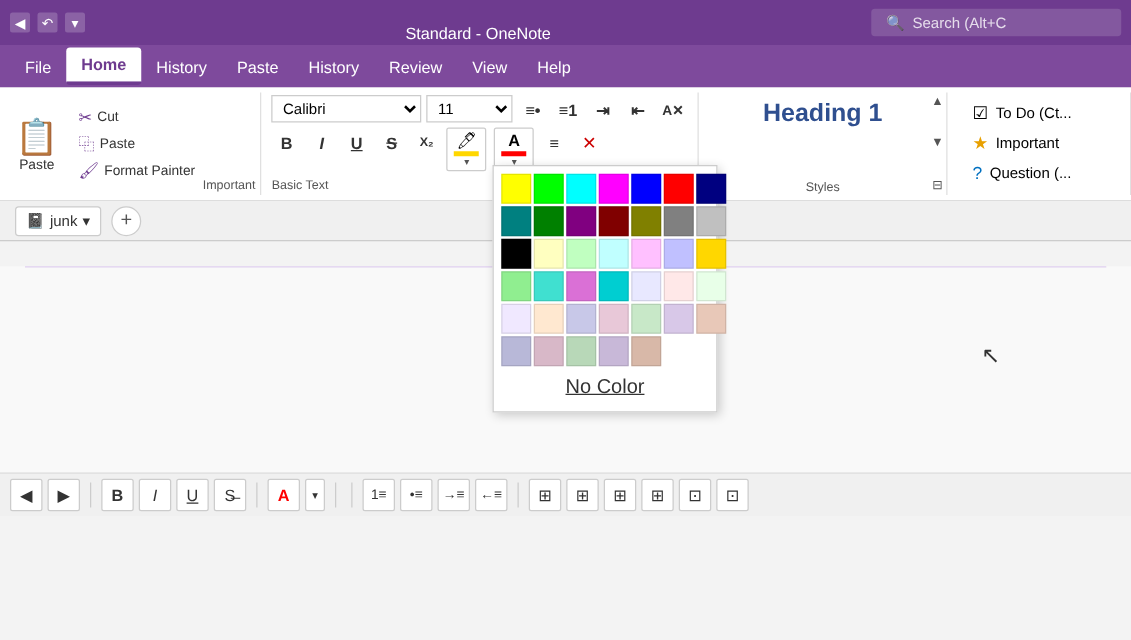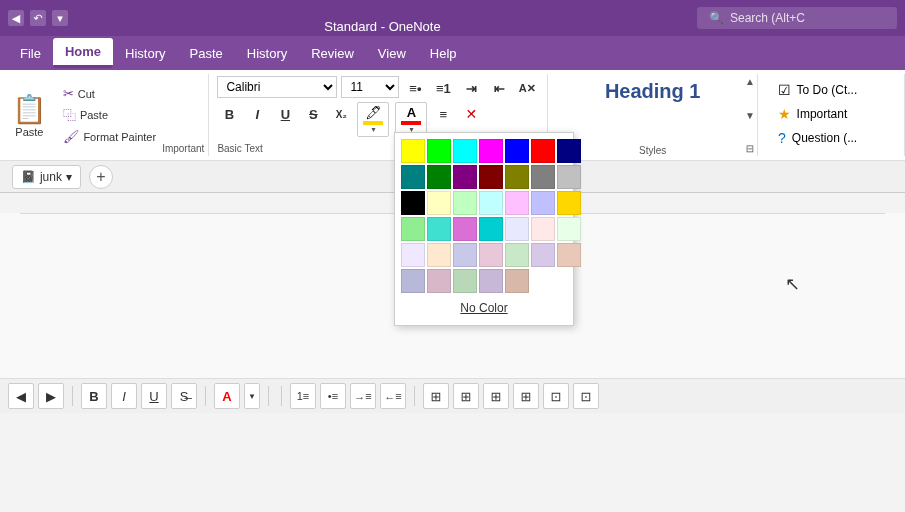--- a/index.html
+++ b/index.html
@@ -103,21 +103,21 @@
 
     
     .font-group { flex-direction: column; align-items: flex-start; }
     .font-row { display: flex; align-items: flex-start; gap: 4px; margin-bottom: 2px; }
     select.font-select {
       font-size: 12px; border: 1px solid #ccc; padding: 2px 4px;
       width: 120px; cursor: pointer; background: white;
     }
     select.size-select {
       font-size: 12px; border: 1px solid #ccc; padding: 2px 4px;
-      width: 58px; cursor: pointer; background: white;
+      width: 69px; cursor: pointer; background: white;
     }
     .format-btn {
       width: 24px; height: 24px; border: 1px solid transparent;
       background: white; cursor: pointer; font-size: 13px; font-weight: bold;
       display: flex; align-items: center; justify-content: center; border-radius: 2px;
       color: #333;
     }
 
     
     .color-picker-btn {
@@ -277,21 +277,21 @@
     .color-cell {
       width: 24px;
       height: 24px;
       cursor: pointer;
       border: 1px solid rgba(0,0,0,0.1);
     }
     .no-color-btn {
       width: 100%;
       text-align: center;
       padding: 4px;
-      font-size: 12px;
+      font-size: 16px;
       cursor: pointer;
       border-top: 1px solid #eee;
       color: #333;
       background: white;
       border: none;
       text-decoration: underline;
     }
 
     
     .cursor-arrow {

